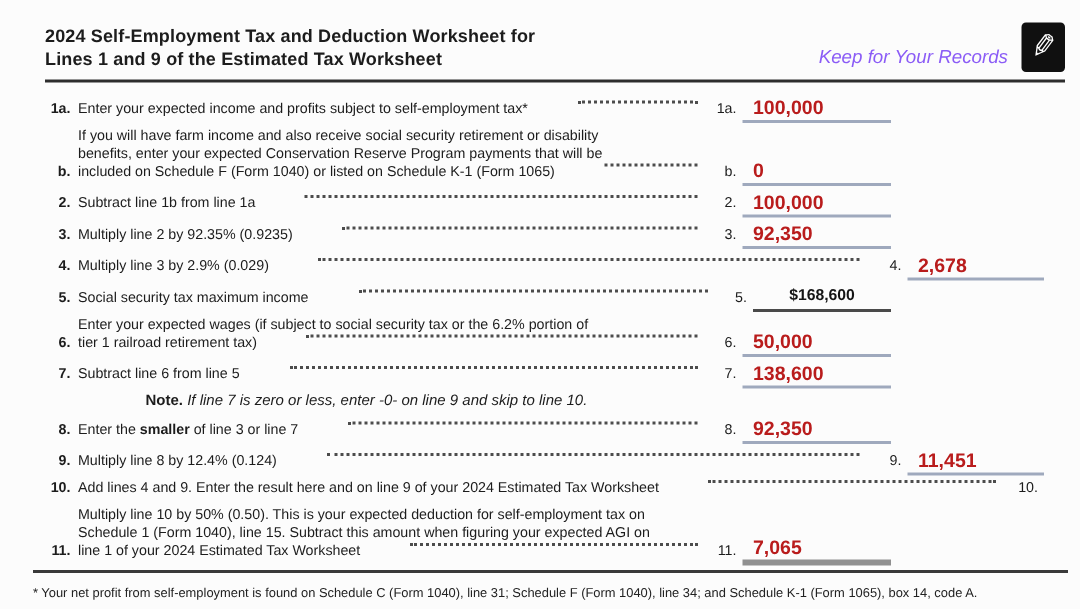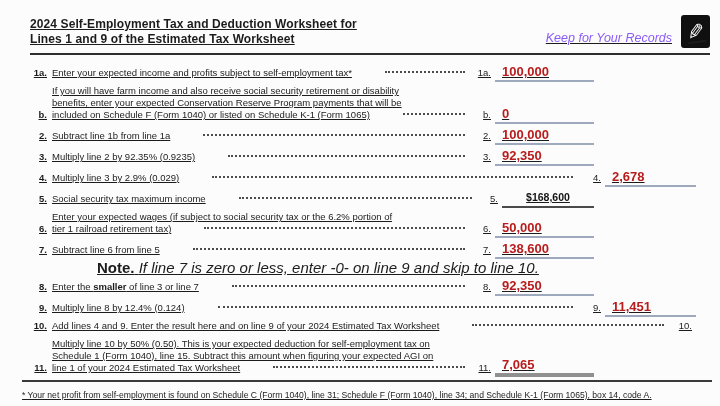--- a/index.html
+++ b/index.html
@@ -2,41 +2,41 @@
 <html><head>
 <meta charset="utf-8">
 <style>
   html,body{margin:0;padding:0;}
   body{
     width:720px;height:406px;overflow:hidden;
     background:#fcfcfc;color:#1c1c1c;
     font-family:"Liberation Sans", sans-serif;
     -webkit-font-smoothing:antialiased;
   }
-  .page{padding:15px 10px 0 30px;text-decoration:underline;}
+  .page{padding:15px 10px 0 30px;}
 
   
   .hdr{display:flex;justify-content:space-between;align-items:flex-end;
        padding-bottom:5px;border-bottom:2px solid #2e2e2e;}
   .title{font-weight:bold;font-size:12px;line-height:1.3;letter-spacing:.1px;}
   .keepwrap{display:flex;align-items:flex-end;gap:9px;}
   .keep{font-style:italic;font-size:12.5px;color:#8b5cf6;margin-bottom:3px;white-space:nowrap;}
   .pencil{width:29px;height:33px;background:#101010;border-radius:3px;
           display:flex;align-items:center;justify-content:center;}
   .pencil .glyph{color:#fff;font-size:21px;transform:scaleX(-1) rotate(8deg);line-height:1;}
   .pencil .glyph::before{content:"\270E";}
 
   
   .rows{padding-top:9px;}
   .row{display:flex;align-items:flex-end;margin-bottom:3px;}
   .num{flex:0 0 17px;text-align:right;font-weight:bold;font-size:9.5px;
        margin-right:5px;line-height:12px;padding-bottom:3px;white-space:nowrap;}
   .bodycol{flex:1;font-size:9.5px;line-height:12px;min-width:0;}
   .bodycol .tl{display:block;padding-bottom:0;}
-  .lastline{display:flex;align-items:center;gap:24px;}
+  .lastline{display:flex;align-items:flex-start;gap:24px;}
   .lastline .t{white-space:nowrap;padding-bottom:3px;}
   .dots{flex:1;border-bottom:2px dotted #4c4c4c;margin:0 6px 5px 9px;height:0;min-width:12px;}
   .b{font-weight:bold;}
   .it{font-style:italic;}
 
   
   .vcell{display:flex;align-items:flex-end;}
   .vcell.inner{margin-right:116px;}
   .vcell.outer{margin-right:14px;}
   .vlabel{font-size:9.5px;width:20px;text-align:right;padding-right:4px;
@@ -44,21 +44,21 @@
   .vcell.outer .vlabel{width:22px;}
   .vbox{width:92px;border-bottom:2px solid #9fa9bd;color:#b91c1c;
         font-weight:bold;font-size:13px;line-height:15px;
         padding:0 0 1px 7px;white-space:nowrap;}
   .vcell.outer .vbox{width:84px;}
   .vbox.static{color:#141414;font-size:10.5px;text-align:center;padding-left:0;
                border-bottom:2px solid #4a4a4a;}
   .vbox.dark{border-bottom:3px solid #3c3c3c;}
   .vbox.thickgray{border-bottom:4px solid #909090;}
 
-  .noterow{margin:1px 0 4px 22px;font-size:15px;line-height:12px;padding-left:45px;}
+  .noterow{margin:1px 0 4px 22px;font-size:10px;line-height:12px;padding-left:45px;}
 
   
   .footer{margin-left:-8px;margin-right:-2px;}
   .footrule{border-top:2px solid #3a3a3a;margin-top:2px;}
   .footnote{font-size:8.6px;color:#222;padding-top:8px;line-height:11px;}
 </style>
 </head>
 <body>
 
 <div class="page">

